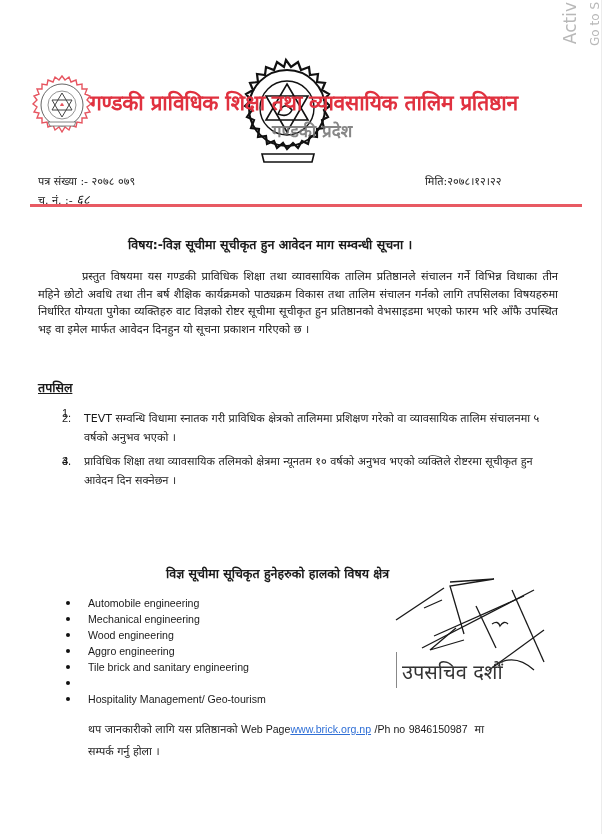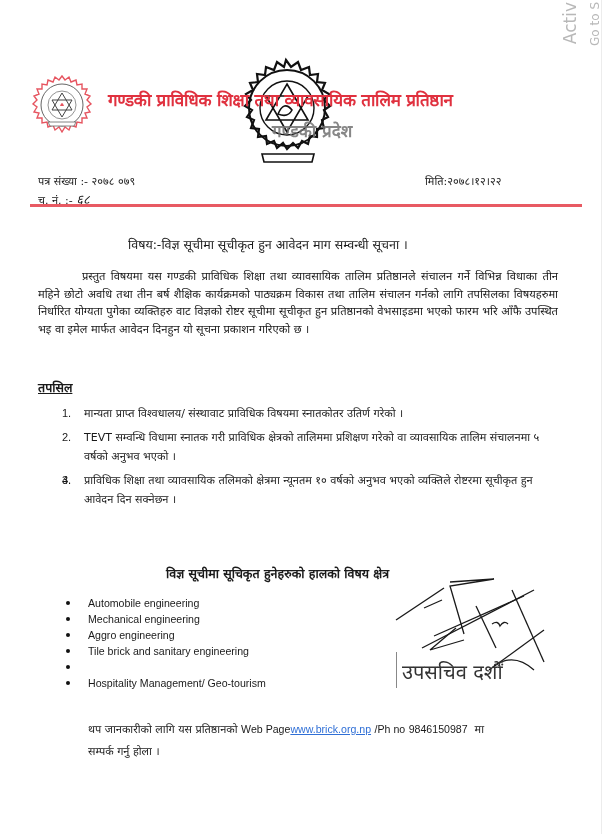--- a/index.html
+++ b/index.html
@@ -9,33 +9,33 @@
   }
   .activate {
     position: absolute; right: 2px; top: 0; width: 60px; height: 50px;
     color: #b8b8b8; font-family: "DejaVu Sans", sans-serif;
   }
   .activate .l1 { position: absolute; right: 28px; top: 2px; font-size: 17px; writing-mode: vertical-rl; transform: rotate(180deg); }
   .activate .l2 { position: absolute; right: 6px; top: 2px; font-size: 12px; writing-mode: vertical-rl; transform: rotate(180deg); }
   .right-edge { position: absolute; right: 8px; top: 0; width: 1px; height: 834px; background: #ececec; }
 
   .header-title {
-    position: absolute; left: 90px; top: 88px; font-size: 17px; font-weight: bold; color: #e0313f;
-    white-space: nowrap; letter-spacing: -0.3px; padding-left: 18px;
+    position: absolute; left: 90px; top: 88px; font-size: 21px; font-weight: bold; color: #e0313f;
+    white-space: nowrap; letter-spacing: -0.3px;
   }
   .header-sub {
     position: absolute; left: 272px; top: 119px; font-size: 17px; font-weight: bold; color: #737373; opacity: 0.85;
   }
   .seal-left { position: absolute; left: 30px; top: 74px; width: 64px; height: 64px; }
   .seal-center { position: absolute; left: 226px; top: 56px; width: 120px; height: 120px; }
 
   .meta { font-size: 11px; color: #222; position: absolute; }
   .red-rule { position: absolute; left: 30px; top: 204px; width: 552px; height: 3px; background: #e85a63; }
 
-  .subject { position: absolute; left: 128px; top: 236px; font-size: 12.5px; font-weight: normal; white-space: nowrap; }
+  .subject { position: absolute; left: 128px; top: 236px; font-size: 12.5px; font-weight: bold; white-space: nowrap; }
   .para { position: absolute; left: 38px; top: 268px; width: 520px; font-size: 11.2px; line-height: 17.5px; text-align: justify; }
   .para span.indent { display: inline-block; width: 44px; }
   .section-heading { position: absolute; left: 38px; top: 379px; font-size: 12.5px; font-weight: bold; text-decoration: underline; }
 
   .num-list { position: absolute; left: 62px; top: 404px; width: 500px; font-size: 11px; }
   .num-item { position: relative; padding-left: 22px; line-height: 19px; margin-bottom: 5px; }
   .num-item .n { position: absolute; left: 0; top: 0; font-family: "Liberation Sans", sans-serif; }
 
   .areas-heading { position: absolute; left: 166px; top: 565px; font-size: 12.5px; font-weight: bold; white-space: nowrap; }
   .bullets { position: absolute; left: 62px; top: 595px; font-family: "Liberation Sans", sans-serif; font-size: 10.6px; }
@@ -100,40 +100,40 @@
 
 <div class="subject">विषय:-विज्ञ सूचीमा सूचीकृत हुन आवेदन माग सम्वन्धी सूचना ।</div>
 
 <div class="para"><span class="indent"></span><span>प्रस्तुत विषयमा यस गण्डकी प्राविधिक शिक्षा तथा व्यावसायिक तालिम प्रतिष्ठानले संचालन गर्ने विभिन्न विधाका तीन महिने छोटो अवधि तथा तीन बर्ष शैक्षिक कार्यक्रमको पाठ्यक्रम विकास तथा तालिम संचालन गर्नको लागि तपसिलका विषयहरुमा निर्धारित योग्यता पुगेका व्यक्तिहरु वाट विज्ञको रोष्टर सूचीमा सूचीकृत हुन प्रतिष्ठानको वेभसाइडमा भएको फारम भरि आँफै उपस्थित भइ वा इमेल मार्फत आवेदन दिनहुन यो सूचना प्रकाशन गरिएको छ ।</span></div>
 
 <div class="section-heading">तपसिल</div>
 
 <div class="num-list">
   <div class="num-item">
     <span class="n">1.</span>
-    <span>मान्यता प्राप्त विश्वधालय/ संस्थावाट प्राविधिक विषयमा स्नातकोतर उतिर्ण गरेको ।</span>
   </div>
   <div class="num-item">
     <span class="n">2.</span>
     <span>TEVT सम्वन्धि विधामा स्नातक गरी प्राविधिक क्षेत्रको  तालिममा प्रशिक्षण गरेको  वा व्यावसायिक तालिम संचालनमा ५ वर्षको अनुभव भएको ।</span>
   </div>
   <div class="num-item">
     <span class="n">3.</span>
   </div>
   <div class="num-item">
     <span class="n">4.</span>
     <span>प्राविधिक शिक्षा तथा व्यावसायिक तलिमको क्षेत्रमा न्यूनतम १० वर्षको अनुभव भएको व्यक्तिले रोष्टरमा सूचीकृत हुन आवेदन दिन सक्नेछन ।</span>
   </div>
 </div>
 
 <div class="areas-heading">विज्ञ सूचीमा सूचिकृत हुनेहरुको हालको विषय क्षेत्र</div>
 
 <div class="bullets">
   <div class="bullet"><span class="dot"></span><span>Automobile engineering</span></div>
   <div class="bullet"><span class="dot"></span><span>Mechanical engineering</span></div>
+  <div class="bullet"><span class="dot"></span><span>Wood engineering</span></div>
   <div class="bullet"><span class="dot"></span><span>Aggro engineering</span></div>
   <div class="bullet"><span class="dot"></span><span>Tile brick and sanitary engineering</span></div>
   <div class="bullet"><span class="dot"></span></div>
   <div class="bullet"><span class="dot"></span><span>Hospitality Management/ Geo-tourism</span></div>
 </div>
 
 <div class="contact">
   <span>थप जानकारीको लागि यस प्रतिष्ठानको</span>
   <span class="lat">Web Page</span><a class="lat" href="#">www.brick.org.np</a>
   <span class="lat">/Ph no</span>

